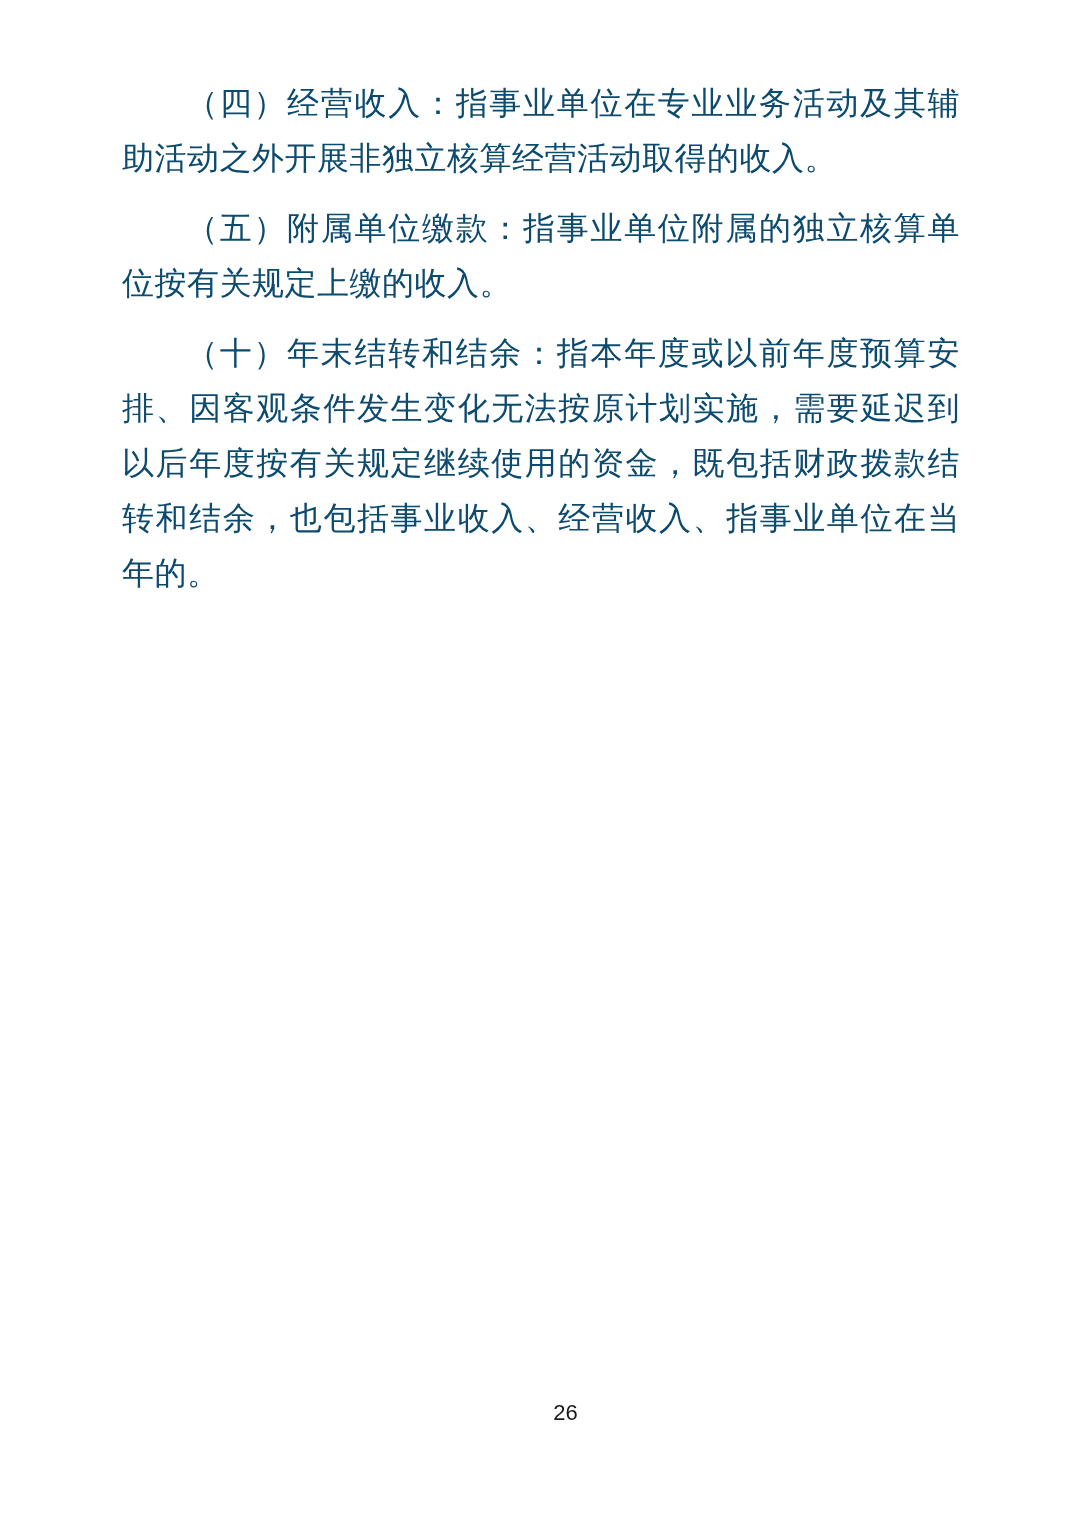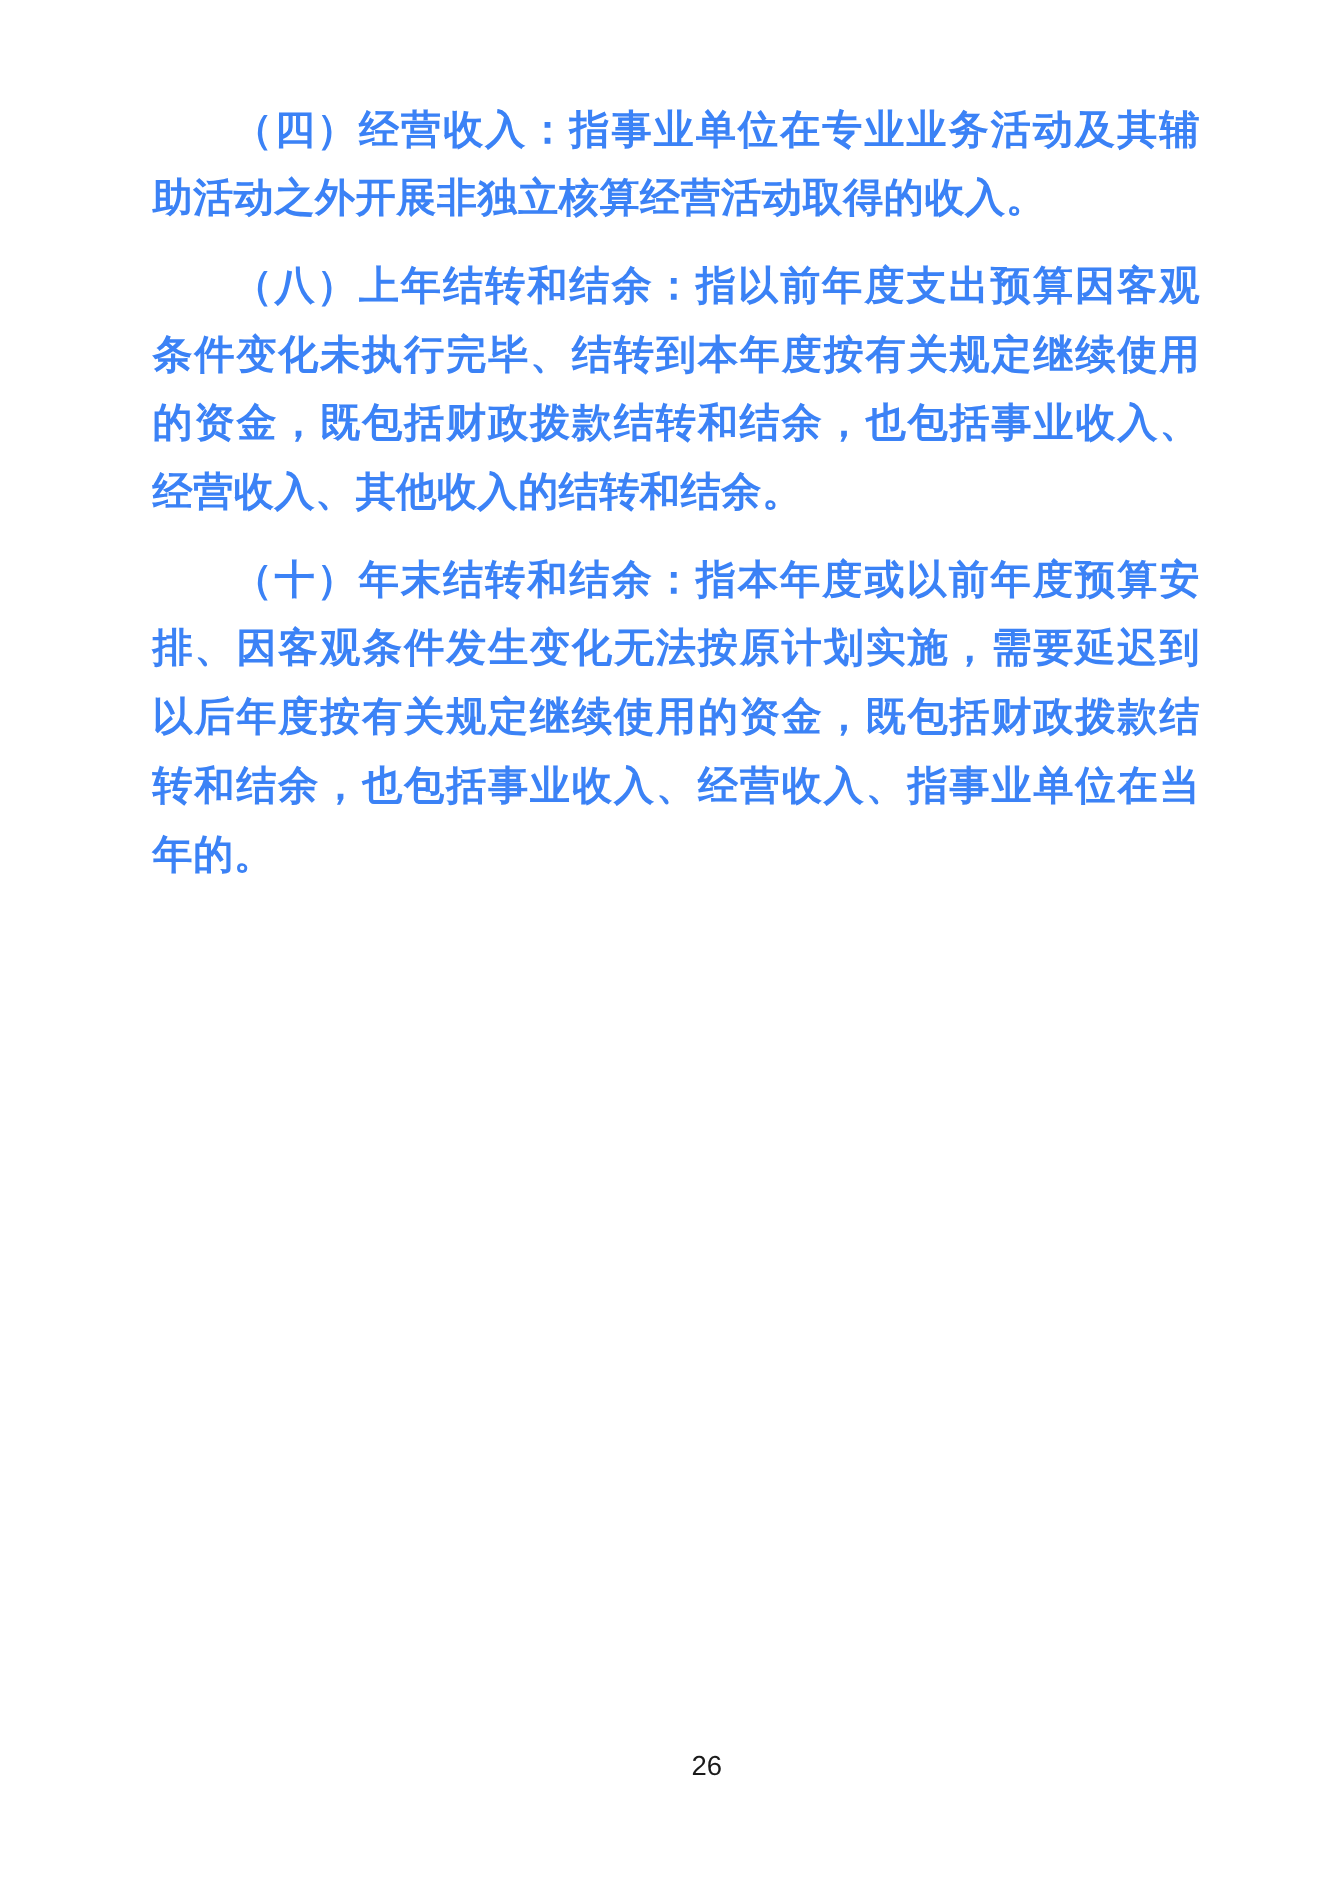--- a/index.html
+++ b/index.html
@@ -24,22 +24,22 @@
     width: 838px;
   }
   .para {
     font-size: 32px;
     line-height: 55px;
     text-align: justify;
     text-justify: inter-ideograph;
     text-indent: 2em;
     letter-spacing: 0.5px;
     margin: 0 0 15px 0;
-    font-weight: 700;
-    color: #3b82f6;
+    font-weight: 400;
+    color: #0c4a6e;
   }
   .para:last-child {
     margin-bottom: 0;
   }
   .page-footer {
     position: absolute;
     top: 1398px;
     left: 0;
     width: 100%;
     text-align: center;
@@ -51,20 +51,20 @@
     line-height: 30px;
     color: #1a1a1a;
   }
 </style>
 </head>
 <body>
 
 <div class="page">
   <div class="content">
     <p class="para">（四）经营收入：指事业单位在专业业务活动及其辅助活动之外开展非独立核算经营活动取得的收入。</p>
-    <p class="para">（八）上年结转和结余：指以前年度支出预算因客观条件变化未执行完毕、结转到本年度按有关规定继续使用的资金，既包括财政拨款结转和结余，也包括事业收入、经营收入、其他收入的结转和结余。</p>
+    <p class="para">（五）附属单位缴款：指事业单位附属的独立核算单位按有关规定上缴的收入。</p>
     <p class="para">（十）年末结转和结余：指本年度或以前年度预算安排、因客观条件发生变化无法按原计划实施，需要延迟到以后年度按有关规定继续使用的资金，既包括财政拨款结转和结余，也包括事业收入、经营收入、指事业单位在当年的。</p>
   </div>
 
   <div class="page-footer">
     <span class="page-number">26</span>
   </div>
 </div>
 
 </body></html>

